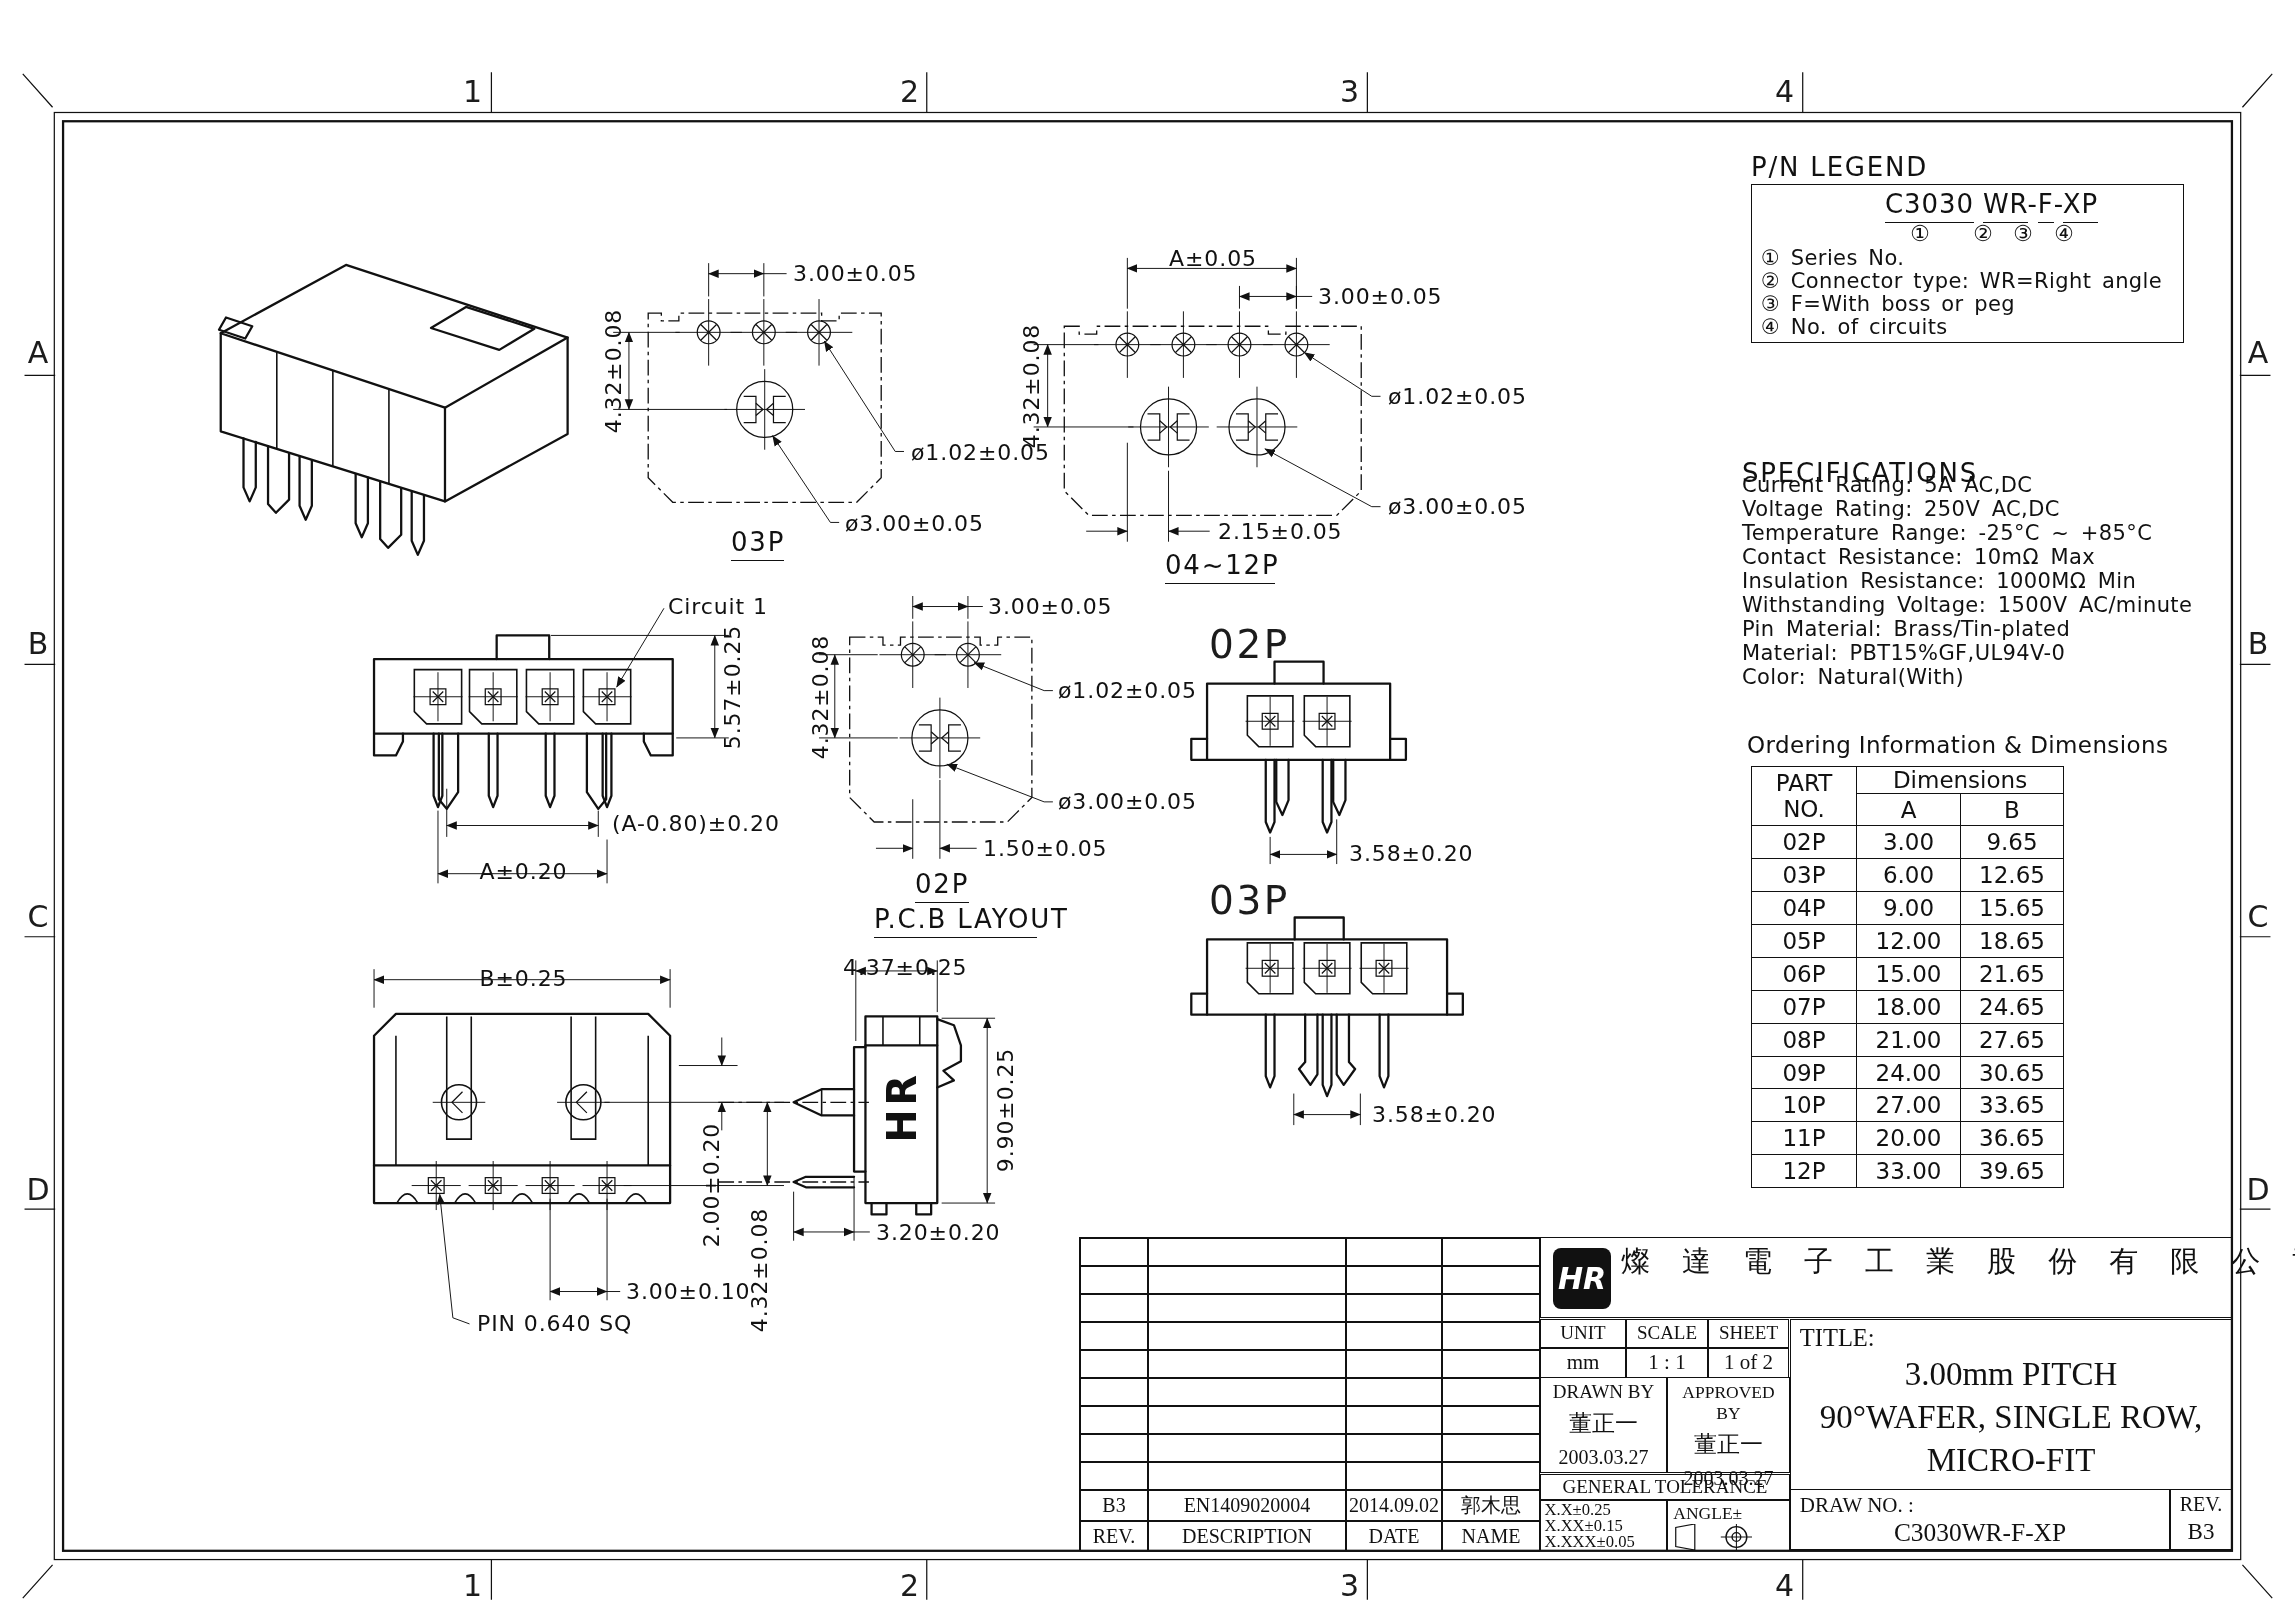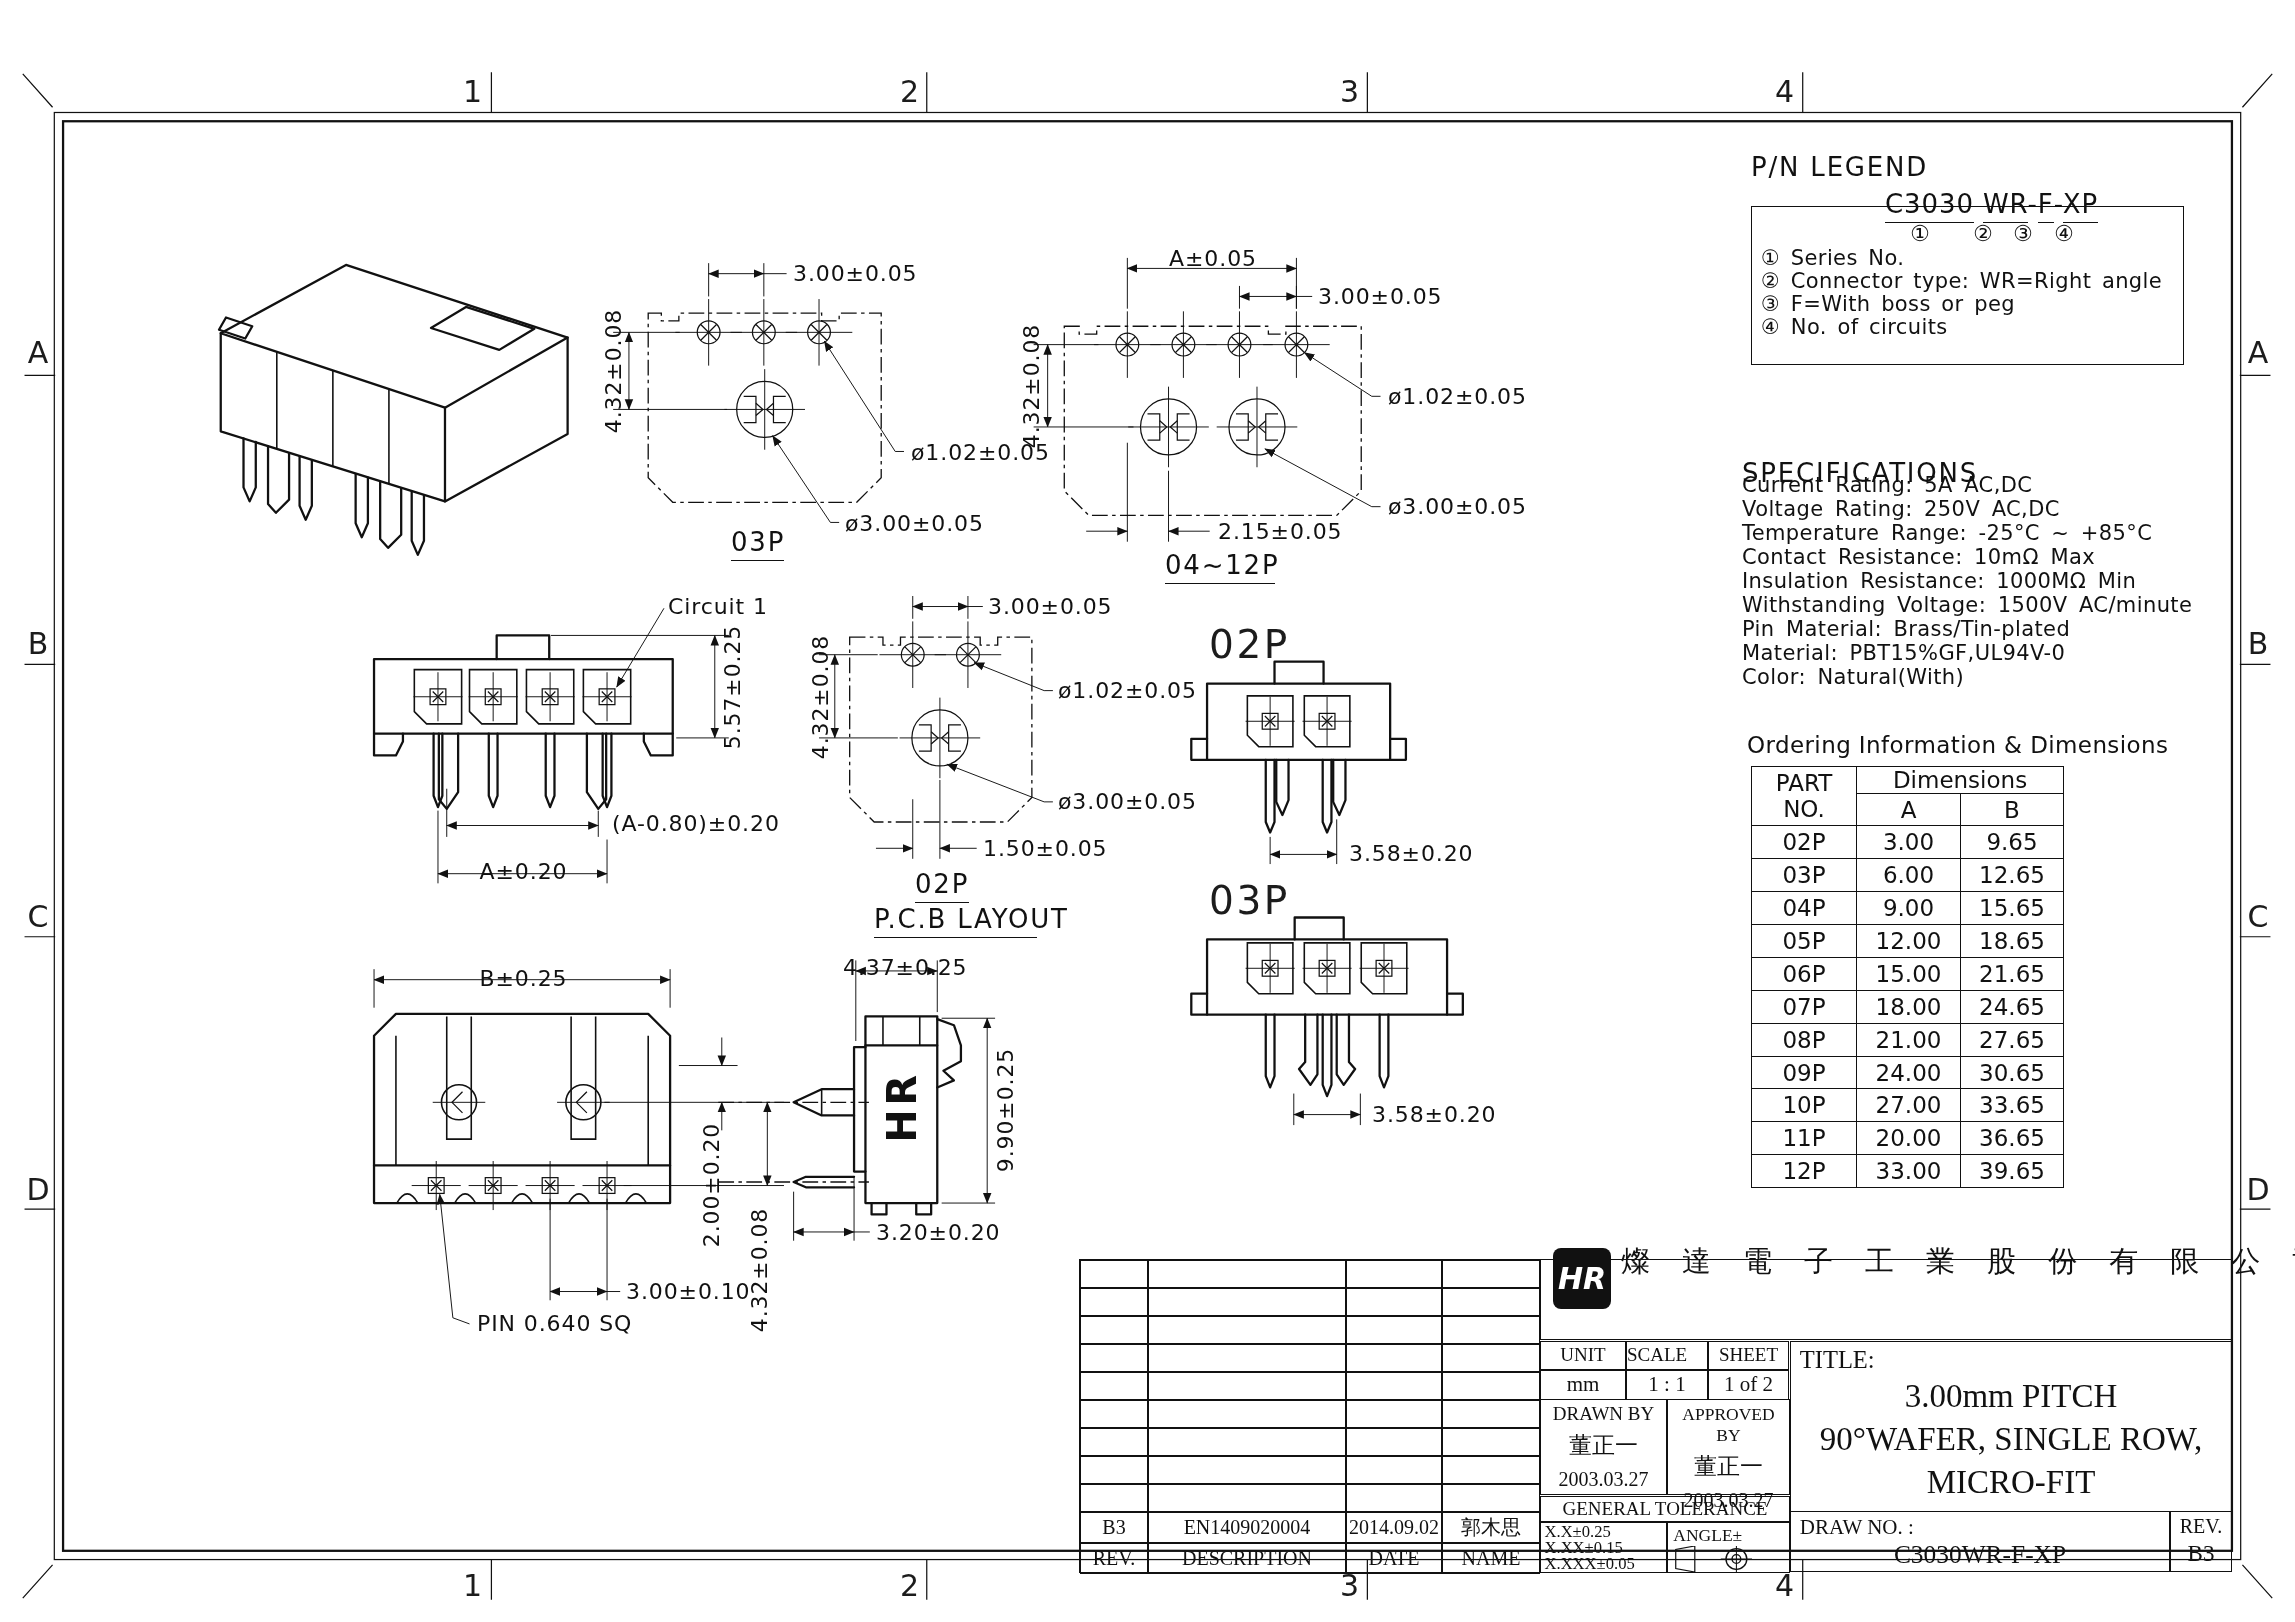--- a/index.html
+++ b/index.html
@@ -17,21 +17,21 @@
   .frame{stroke:#111;fill:none;}
   .t{position:absolute;white-space:nowrap;}
   .dim{font-size:22px;letter-spacing:0.9px;}
   .vcen{transform:translate(-50%,-50%) rotate(-90deg);}
   .cen{text-align:center;}
   .ul{border-bottom:1.8px solid #111;padding-bottom:2.6px;text-align:center;}
   .lbl{font-size:26px;letter-spacing:1.8px;}
   .biglbl{font-size:39px;letter-spacing:2.6px;color:#1c1c1c;}
   .zone{font-size:30px;color:#1c1c1c;}
   .hd{font-size:26px;letter-spacing:1.8px;}
-  .box{position:absolute;border:1.8px solid #111;box-sizing:border-box;margin-top:22px;}
+  .box{position:absolute;border:1.8px solid #111;box-sizing:border-box;}
   .speclines div{font-size:21px;line-height:24px;letter-spacing:0.4px;word-spacing:4.4px;}
   .legenditems div{font-size:21px;line-height:23px;letter-spacing:0.4px;word-spacing:3.5px;}
   table.ord{border-collapse:collapse;font-size:23px;text-align:center;}
   table.ord td{border:1.8px solid #111;padding:0 5.3px;}
   .revgrid{display:grid;grid-template-columns:68px 198px 96px 98px;
            grid-template-rows:repeat(9,28px) 31px 31px;}
   .revgrid .c{border:0.9px solid #111;display:flex;align-items:center;justify-content:center;
               font-family:"Liberation Serif",serif;font-size:20px;}
   .logo{position:absolute;background:#111;color:#fff;border-radius:8px;display:flex;
         align-items:center;justify-content:center;font-weight:bold;font-style:italic;font-size:30px;}
@@ -503,21 +503,21 @@
   <div class="c">DESCRIPTION</div>
   <div class="c">DATE</div>
   <div class="c">NAME</div>
 </div>
 
 <div class="box" style="left:1540px;top:1237px;width:692px;height:81px"></div>
 <div class="logo" style="left:1553px;top:1248px;width:58px;height:61px">HR</div>
 <div class="t cen" style="left:1621px;top:1242px;width:605px;font-size:29px;letter-spacing:11.4px;font-weight:500">燦 達 電 子 工 業 股 份 有 限 公 司</div>
 
 <div class="box tbl" style="left:1540px;top:1319px;width:86px;height:29px;text-align:center;font-size:19px;line-height:25.4px">UNIT</div>
-<div class="box tbl" style="left:1626px;top:1319px;width:82px;height:29px;text-align:left;font-size:19px;line-height:25.4px">SCALE</div>
+<div class="box tbl" style="left:1626px;top:1319px;width:82px;height:29px;text-align:center;font-size:19px;line-height:25.4px">SCALE</div>
 <div class="box tbl" style="left:1708px;top:1319px;width:81px;height:29px;text-align:center;font-size:19px;line-height:25.4px">SHEET</div>
 <div class="box tbl" style="left:1540px;top:1348px;width:86px;height:30px;text-align:center;font-size:21px;line-height:26px">mm</div>
 <div class="box tbl" style="left:1626px;top:1348px;width:82px;height:30px;text-align:center;font-size:21px;line-height:26px">1 : 1</div>
 <div class="box tbl" style="left:1708px;top:1348px;width:81px;height:30px;text-align:center;font-size:21px;line-height:26px">1 of 2</div>
 
 <div class="box tbl" style="left:1540px;top:1377px;width:127px;height:96px">
   <div class="cen" style="font-size:19px;margin-top:2.6px">DRAWN BY</div>
   <div class="cen" style="font-size:23px;margin-top:5.3px">董正一</div>
   <div class="cen" style="font-size:20px;margin-top:7px">2003.03.27</div>
 </div>

